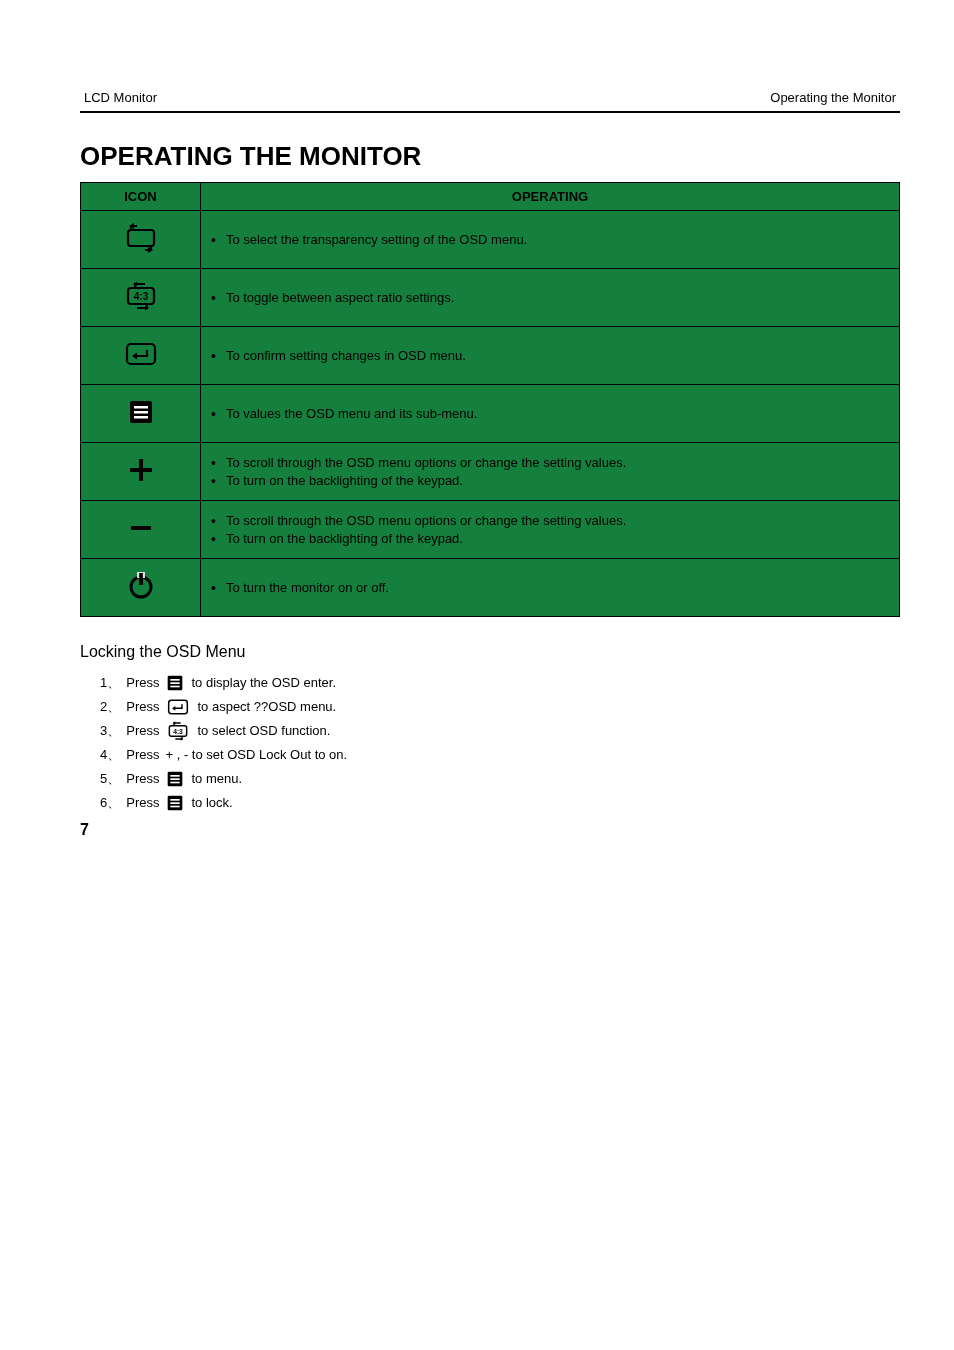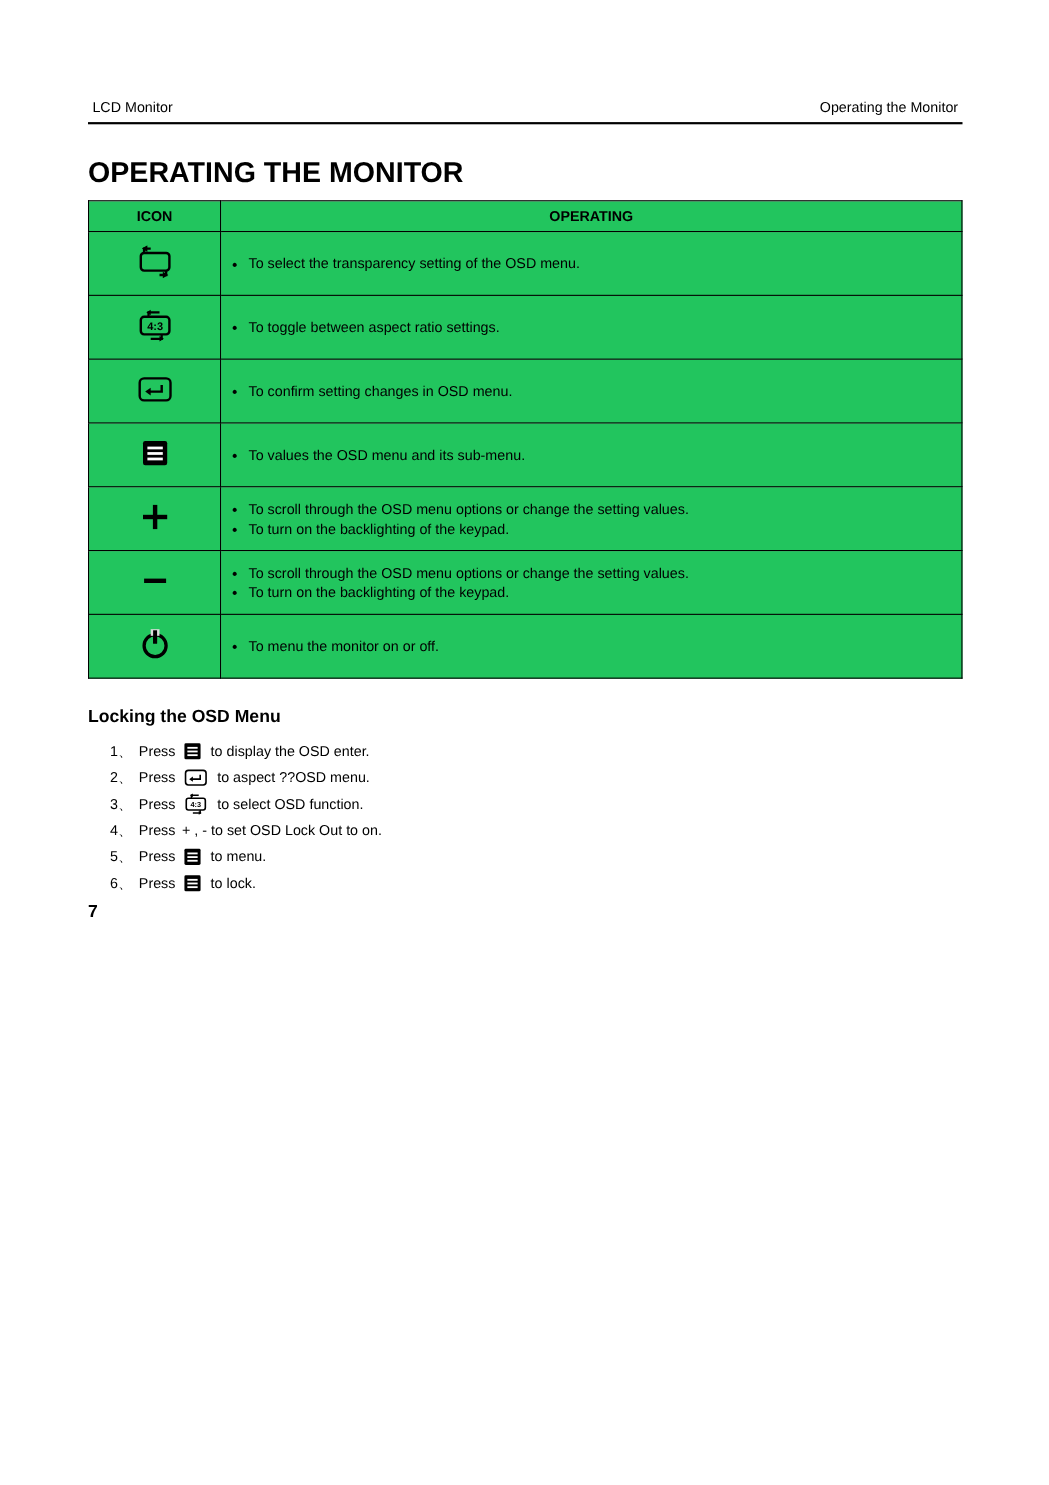--- a/index.html
+++ b/index.html
@@ -1,32 +1,32 @@
 <!DOCTYPE html>
 <html><head>
 <meta charset="utf-8">
 <style>
   * { box-sizing: border-box; margin: 0; padding: 0; }
   html, body { width: 954px; height: 1350px; background: #fff; font-family: Arial, sans-serif; color: #000; }
-  .page { padding: 90px 79px 0 80px; }
+  .page { padding: 90px 54px 0 80px; }
   .header-row { display: flex; justify-content: space-between; align-items: flex-end; font-size: 13px; padding: 0 4px 6px 4px; }
   .hr { border: none; border-top: 2px solid #000; margin-bottom: 28px; }
   h1 { font-size: 26px; font-weight: bold; margin-bottom: 10px; }
   .subtitle { font-size: 16px; font-weight: bold; margin-bottom: 14px; }
   table.func { width: 100%; border-collapse: collapse; }
-  table.func th, table.func td { border: 1.5px solid #000; background: #22c55e; font-size: 13px; vertical-align: middle; }
+  table.func th, table.func td { border: 1.5px solid #000; background: #15803d; font-size: 13px; vertical-align: middle; }
   table.func th { font-weight: bold; padding: 6px 10px; text-align: center; }
   table.func th.icon-h { width: 120px; }
   table.func td.icon-cell { width: 120px; text-align: center; padding: 12px 0; }
   table.func td.desc-cell { padding: 10px 16px 10px 10px; }
   .bullet-row { display: flex; align-items: flex-start; gap: 10px; }
   .bullet-dot { font-size: 14px; line-height: 18px; }
   .bullet-text { line-height: 18px; }
   .svg-icon { display: inline-block; }
-  .locking-title { font-size: 16px; font-weight: bold; margin-top: 26px; margin-bottom: 10px; }
+  .locking-title { font-size: 16px; font-weight: normal; margin-top: 26px; margin-bottom: 10px; }
   ol.steps { list-style: none; padding-left: 20px; }
   ol.steps li { font-size: 13px; line-height: 24px; display: flex; align-items: center; gap: 6px; }
   ol.steps .num { min-width: 20px; }
   .inline-icon { display: inline-flex; align-items: center; vertical-align: middle; }
   .section-foot { font-size: 16px; font-weight: bold; margin-top: 6px; }
 </style>
 </head>
 <body>
 
 <div class="page">
@@ -138,21 +138,21 @@
         <tr>
           <td class="icon-cell"><svg class="svg-icon" width="30" height="30" viewBox="0 0 30 30">
       <circle cx="15" cy="16" r="10" fill="none" stroke="#000" stroke-width="3"></circle>
       <rect x="13.2" y="2" width="3.6" height="12" fill="#000"></rect>
       <rect x="11" y="1" width="8" height="6" fill="#dcdcdc"></rect>
       <rect x="13.2" y="2" width="3.6" height="12" fill="#000"></rect>
     </svg></td>
           <td class="desc-cell">
             <div class="bullet-row">
               <span class="bullet-dot">•</span>
-              <span class="bullet-text">To menu the monitor on or off.</span>
+              <span class="bullet-text">To turn the monitor on or off.</span>
             </div>
           </td>
         </tr>
       </tbody>
   </table>
 
   <div class="locking-title">Locking the OSD Menu</div>
   <ol class="steps" id="steps">
       <li>
         <span class="num">1、</span>

